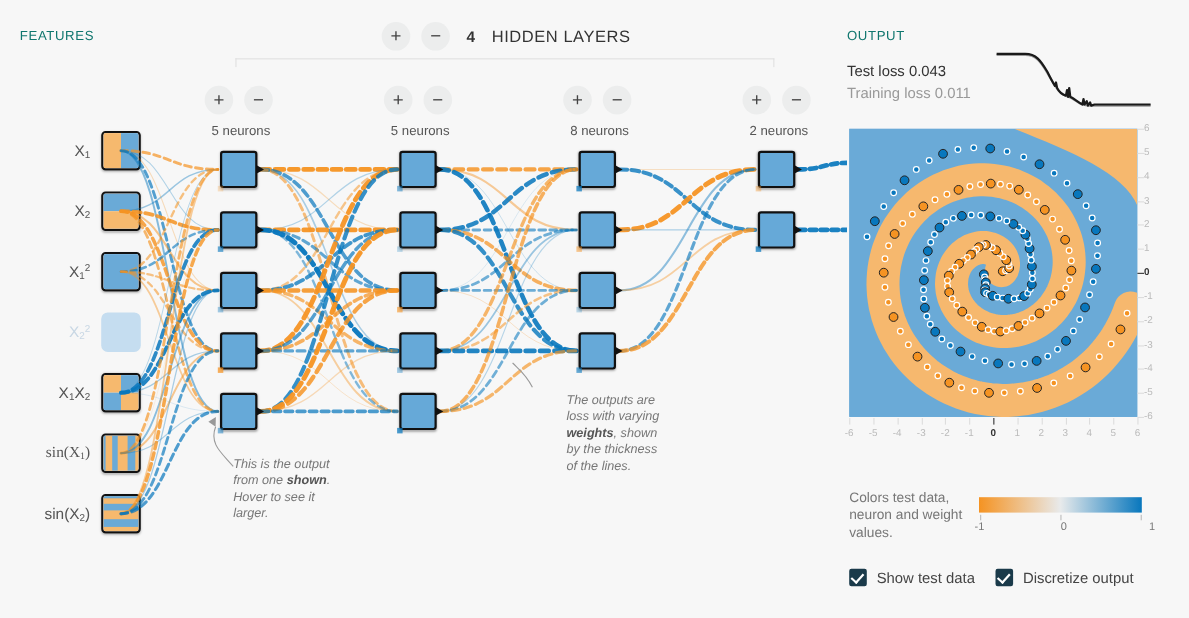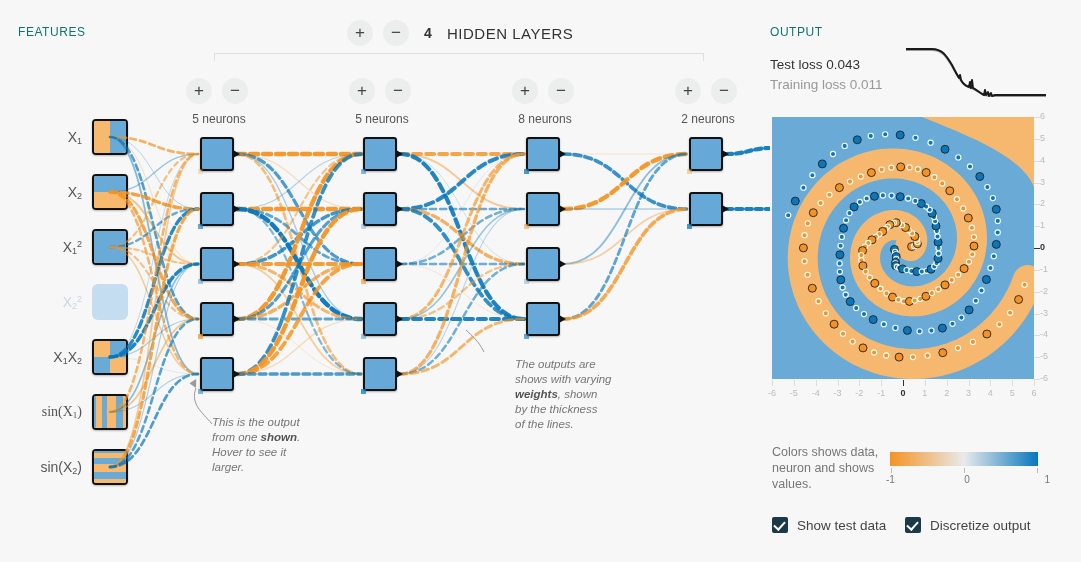--- a/index.html
+++ b/index.html
@@ -379,21 +379,21 @@
 
   <div class="callout" id="callout-neuron" style="left:212px;top:415px;width:110px;">
     <span>This is the output</span><br>
     <span>from one </span><b>shown</b><span>.</span><br>
     <span>Hover to see it</span><br>
     <span>larger.</span>
   </div>
 
   <div class="callout" id="callout-weights" style="left:515px;top:357px;width:120px;">
     <span>The outputs are</span><br>
-    <span>shows with varying</span><br>
+    <span>loss with varying</span><br>
     <b>weights</b><span>, shown</span><br>
     <span>by the thickness</span><br>
     <span>of the lines.</span>
   </div>
 
   <div class="sec-title" id="output-title">OUTPUT</div>
   <div id="test-loss">Test loss 0.043</div>
   <div id="train-loss">Training loss 0.011</div>
 
   <svg id="loss-svg" viewBox="0 0 148 64" preserveAspectRatio="none">
@@ -653,21 +653,21 @@
       <div class="ax-y" style="top: 307.5px;">-3</div>
       <div class="tick" style="left: 1034px; top: 313.5px; width: 6px; height: 1px;"></div>
       <div class="ax-y" style="top: 329.333px;">-4</div>
       <div class="tick" style="left: 1034px; top: 335.333px; width: 6px; height: 1px;"></div>
       <div class="ax-y" style="top: 351.167px;">-5</div>
       <div class="tick" style="left: 1034px; top: 357.167px; width: 6px; height: 1px;"></div>
       <div class="ax-y" style="top: 373px;">-6</div>
       <div class="tick" style="left: 1034px; top: 379px; width: 6px; height: 1px;"></div>
     </div>
 
-  <div class="sub-text" id="legend-text">Colors shows data, neuron and shows values.</div>
+  <div class="sub-text" id="legend-text">Colors test data, neuron and weight values.</div>
   <div id="grad-bar"></div>
   <div class="grad-tick" style="left:891px;"></div>
   <div class="grad-tick" style="left:964px;"></div>
   <div class="grad-tick" style="left:1037px;"></div>
   <div class="grad-lbl" style="left:886px;">-1</div>
   <div class="grad-lbl" style="left:957px;text-align:center;">0</div>
   <div class="grad-lbl" style="left:1030px;text-align:right;">1</div>
 
   <div class="chk-row" style="left:772px;top:517px;">
     <div class="chk-box"></div>

